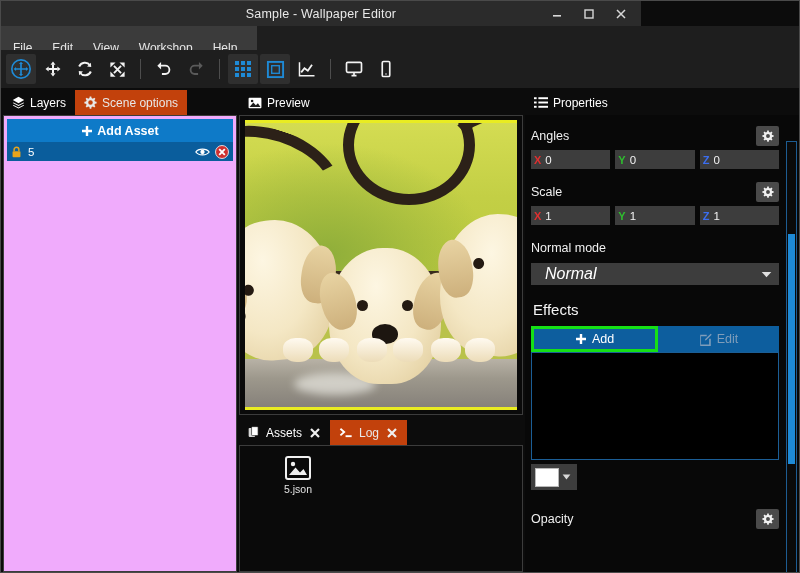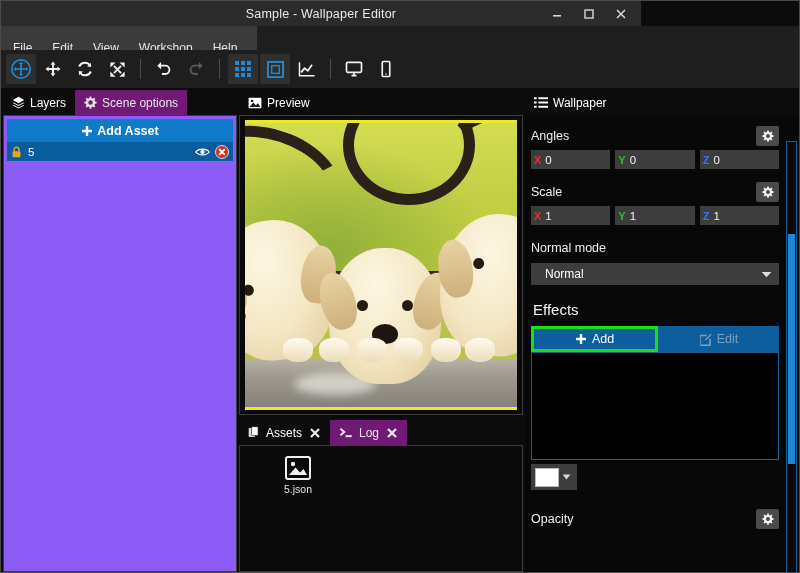--- a/index.html
+++ b/index.html
@@ -72,35 +72,35 @@
   }
   .ico-white { color: #f2f2f2; }
   .ico-blue  { color: #1e8ad6; }
   .ico-dim   { color: #5a5a5a; }
 
   
   .tabstrip { display: flex; align-items: flex-end; height: 25px; }
   .tab {
     height: 25px; display: flex; align-items: center; gap: 5px;
     padding: 0 9px; font-size: 12px; color: #e8e8e8;
-    background: #701a75;
+    background: #c2410c;
   }
   .tab.sel { background: #0c0c0c; color: #ffffff; }
   .tab .tabx {
     display: inline-flex; align-items: center; justify-content: center;
     width: 12px; height: 12px; color: #f0f0f0; margin-left: 2px;
   }
 
   
   .panel-layers {
     position: absolute; left: 2px; top: 89px; width: 234px; height: 482px;
   }
   .layers-body {
     position: absolute; left: 0; top: 25px; width: 234px; height: 457px;
-    background: #8b5cf6; border: 1px solid #3c3c3c;
+    background: #f0abfc; border: 1px solid #3c3c3c;
   }
   .add-asset {
     margin: 3px 3px 0 3px; height: 23px; background: #0e7ac8;
     display: flex; align-items: center; justify-content: center; gap: 4px;
     color: #ffffff; font-size: 12.5px; font-weight: bold;
   }
   .layer-row {
     margin: 0 3px; height: 19px; background: #0a5d9c;
     display: flex; align-items: center; padding: 0 4px; gap: 6px;
   }
@@ -212,21 +212,21 @@
     display: flex; align-items: center; gap: 4px;
   }
   .axis { font-size: 11px; font-weight: bold; padding-left: 3px; }
   .ax-x { color: #e03030; } .ax-y { color: #2fbd2f; } .ax-z { color: #3b6ef0; }
   .xyz-val { color: #f2f2f2; font-size: 11.5px; }
   .dropdown {
     margin-top: 4px; height: 22px; background: #3d3d3d;
     display: flex; align-items: center; justify-content: space-between;
     padding: 0 7px 0 14px;
   }
-  .dropdown span.dd-val { color: #ffffff; font-size: 12px; }
+  .dropdown span.dd-val { color: #ffffff; font-size: 16px; font-style: italic; }
   .section-title {
     color: #f5f5f5; font-size: 15px; margin: 16px 0 8px 2px;
   }
   .eff-btns { display: flex; }
   .eff-add {
     flex: 1; height: 26px; background: #0d5e9e;
     border: 3px solid #16e016;
     display: flex; align-items: center; justify-content: center; gap: 5px;
     color: #ffffff; font-size: 12.5px;
   }
@@ -534,21 +534,21 @@
         <svg width="14" height="13" viewBox="0 0 16 14">
           <g fill="#ffffff">
             <rect x="0" y="1" width="3" height="2.2"></rect>
               <rect x="5" y="1" width="11" height="2.2"></rect>
             <rect x="0" y="5.9" width="3" height="2.2"></rect>
               <rect x="5" y="5.9" width="11" height="2.2"></rect>
             <rect x="0" y="10.8" width="3" height="2.2"></rect>
               <rect x="5" y="10.8" width="11" height="2.2"></rect>
           </g>
         </svg>
-        <span>Wallpaper</span>
+        <span>Properties</span>
       </div>
     </div>
 
     <div class="props-body">
       <div class="props-inner">
 
         <div class="prop-head">
           <span class="prop-label">Angles</span>
           <span class="gear">
             <svg width="12" height="12" viewBox="0 0 16 16">

